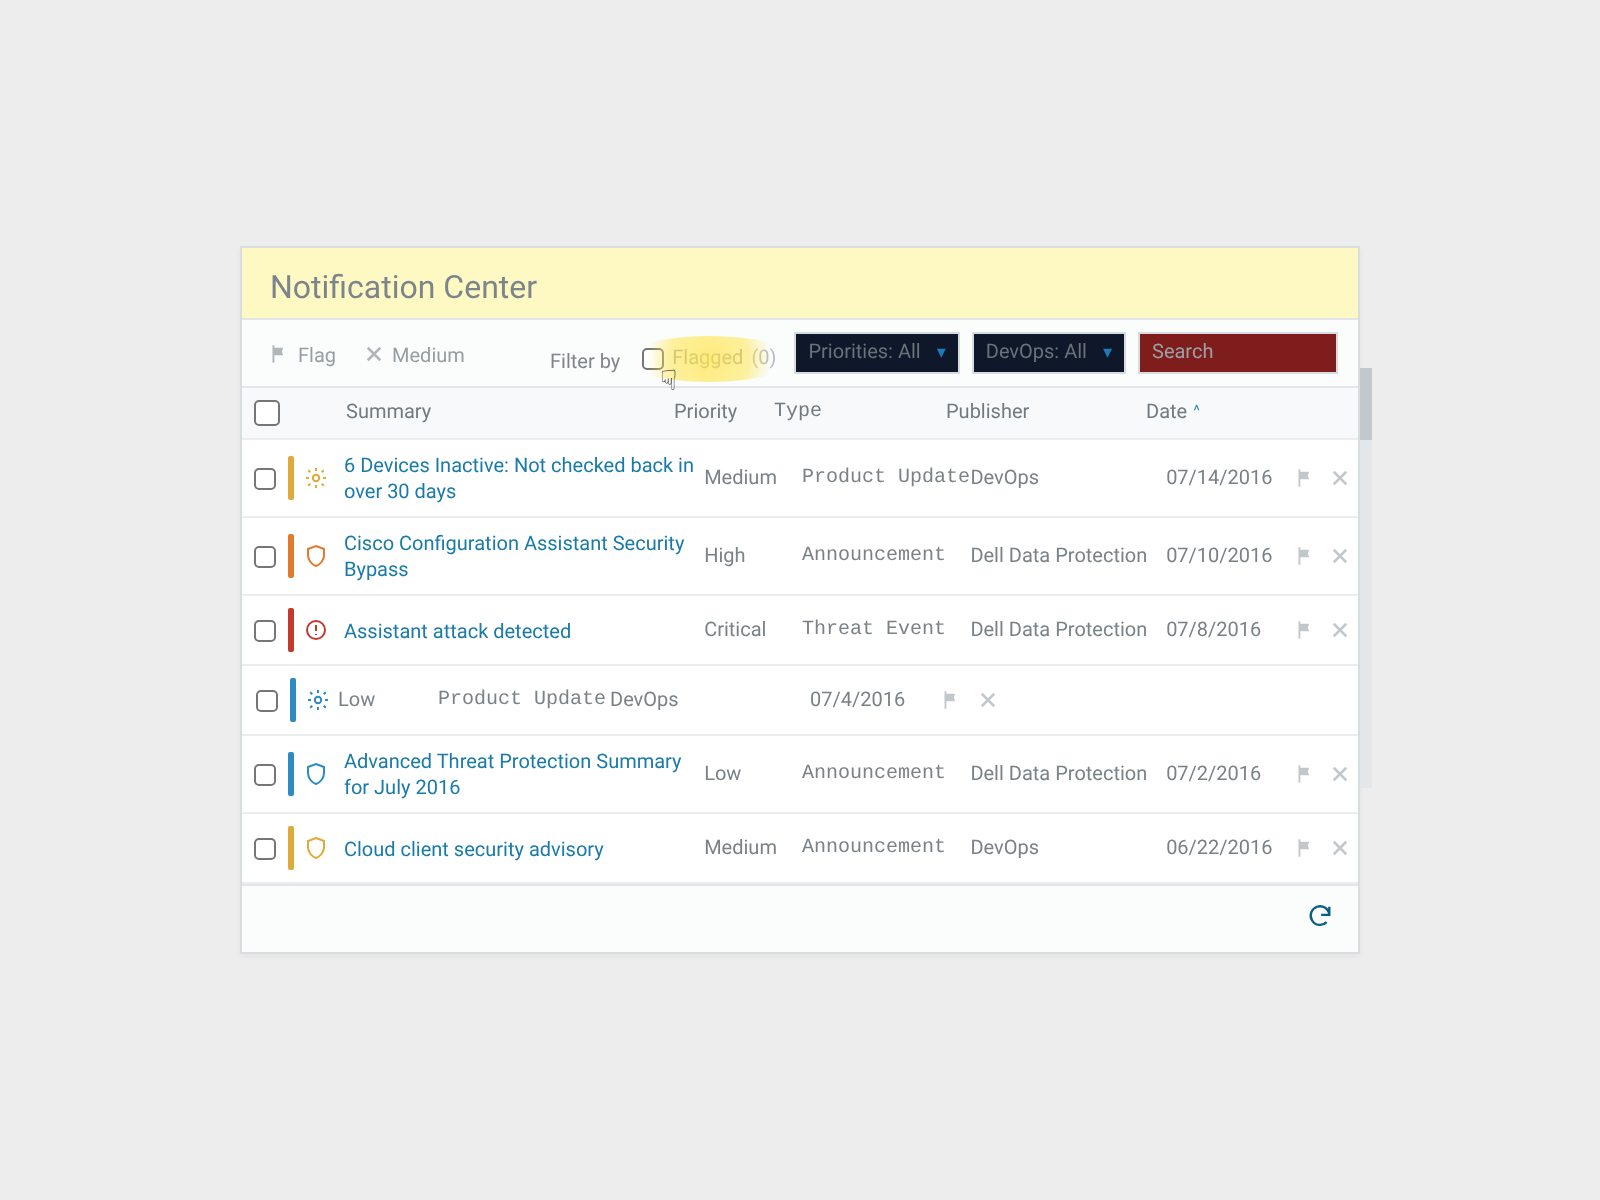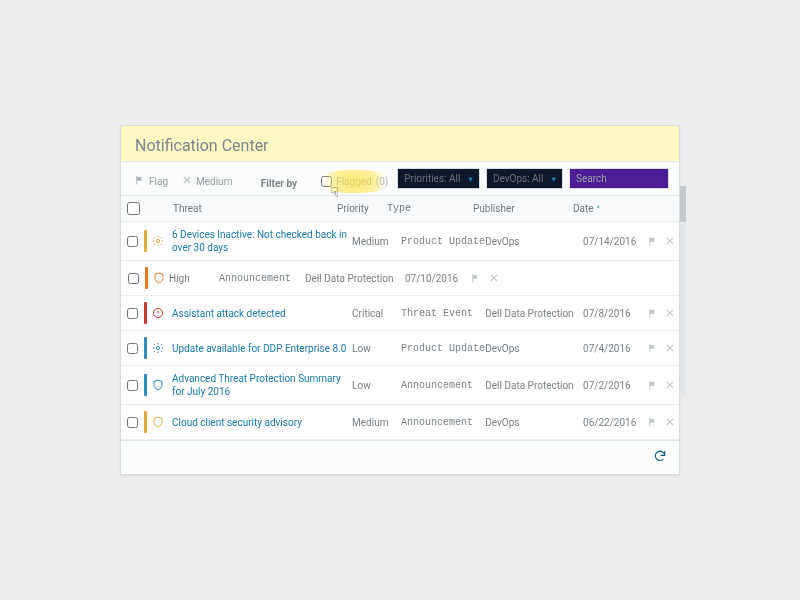--- a/index.html
+++ b/index.html
@@ -40,21 +40,21 @@
   .tb-btn {
     display: flex;
     align-items: center;
     gap: 4px;
     color: #969ea3;
     padding: 2px 4px;
     cursor: default;
   }
   .tb-btn svg { width: 10px; height: 10px; fill: #b0b6ba; }
   .spacer { flex: 1; }
-  .filter-label { color: #7e868b; margin-right: 15px; font-weight: bold; }
+  .filter-label { color: #7e868b; margin-right: 2px; }
   .chk {
     display:inline-flex; align-items:center; gap:4px;
     padding:2px 3px;
   }
   .chk input { width:11px; height:11px; accent-color:#5a6268; }
   .chk .count { color:#b7bdc1; }
   .highlight {
     position: relative;
   }
   .highlight::before {
@@ -72,21 +72,21 @@
     display:flex;
     align-items:center;
     gap:8px;
     min-width:72px;
     color:#6a7278;
     font-size:10px;
   }
   .select .caret { color:#1f7ab8; font-size:9px; margin-left:auto; }
   .search {
     border:1px solid #d6dcdf;
-    background:#4c1d95;
+    background:#7f1d1d;
     padding:4px 6px;
     min-width:100px;
     color:#9aa1a6;
     font-size:10px;
   }
   .header-row, .row {
     display:flex;
     align-items:center;
     border-bottom:1px solid #ebeef0;
     background:#fff;
@@ -188,21 +188,21 @@
     <div class="search">
       <span>Search</span>
     </div>
   </div>
 
   <div class="header-row">
     <div class="c-check">
         <input type="checkbox" style="">
       </div>
     <div class="c-bar"></div>
-    <div class="c-summary">Threat</div>
+    <div class="c-summary">Summary</div>
     <div class="c-priority">Priority</div>
     <div class="c-type">Type</div>
     <div class="c-publisher">Publisher</div>
     <div class="c-date">
       <span>Date</span><span class="sort-asc">^</span>
     </div>
     <div class="c-flag"></div>
     <div class="c-dismiss"></div>
   </div>
 
@@ -241,20 +241,21 @@
           <input type="checkbox" style="">
         </div>
         <div class="c-bar">
           <span class="sev-bar" style="background:#e07a2d"></span>
         </div>
         <div class="c-icon row-icon">
           <svg viewBox="0 0 24 24">
             <path d="M12 2l8 3v6c0 5-3.4 9.4-8 11-4.6-1.6-8-6-8-11V5z" fill="none" stroke="#e07a2d" stroke-width="2"></path>
           </svg>
         </div>
+        <div class="c-summary"><a href="#">Cisco Configuration Assistant Security Bypass</a></div>
         <div class="c-priority cell-text">High</div>
         <div class="c-type cell-text">Announcement</div>
         <div class="c-publisher cell-text">Dell Data Protection</div>
         <div class="c-date cell-text">07/10/2016</div>
         <div class="c-flag action-ico">
           <svg viewBox="0 0 16 16">
             <path d="M2 1v14h1.5V9h7l-1-3 1-3H3.5V1z"></path>
           </svg>
         </div>
         <div class="c-dismiss action-ico">
@@ -298,21 +299,20 @@
         </div>
         <div class="c-bar">
           <span class="sev-bar" style="background:#2e8bc2"></span>
         </div>
         <div class="c-icon row-icon">
           <svg viewBox="0 0 24 24">
             <circle cx="12" cy="12" r="3.2" fill="none" stroke="#2e8bc2" stroke-width="2"></circle>
             <path d="M12 2v3M12 19v3M4.2 4.2l2.1 2.1M17.7 17.7l2.1 2.1M2 12h3M19 12h3M4.2 19.8l2.1-2.1M17.7 6.3l2.1-2.1" stroke="#2e8bc2" stroke-width="2"></path>
           </svg>
         </div>
-        <div class="c-summary"><a href="#">Update available for DDP Enterprise 8.0</a></div>
         <div class="c-priority cell-text">Low</div>
         <div class="c-type cell-text">Product Update</div>
         <div class="c-publisher cell-text">DevOps</div>
         <div class="c-date cell-text">07/4/2016</div>
         <div class="c-flag action-ico">
           <svg viewBox="0 0 16 16">
             <path d="M2 1v14h1.5V9h7l-1-3 1-3H3.5V1z"></path>
           </svg>
         </div>
         <div class="c-dismiss action-ico">

